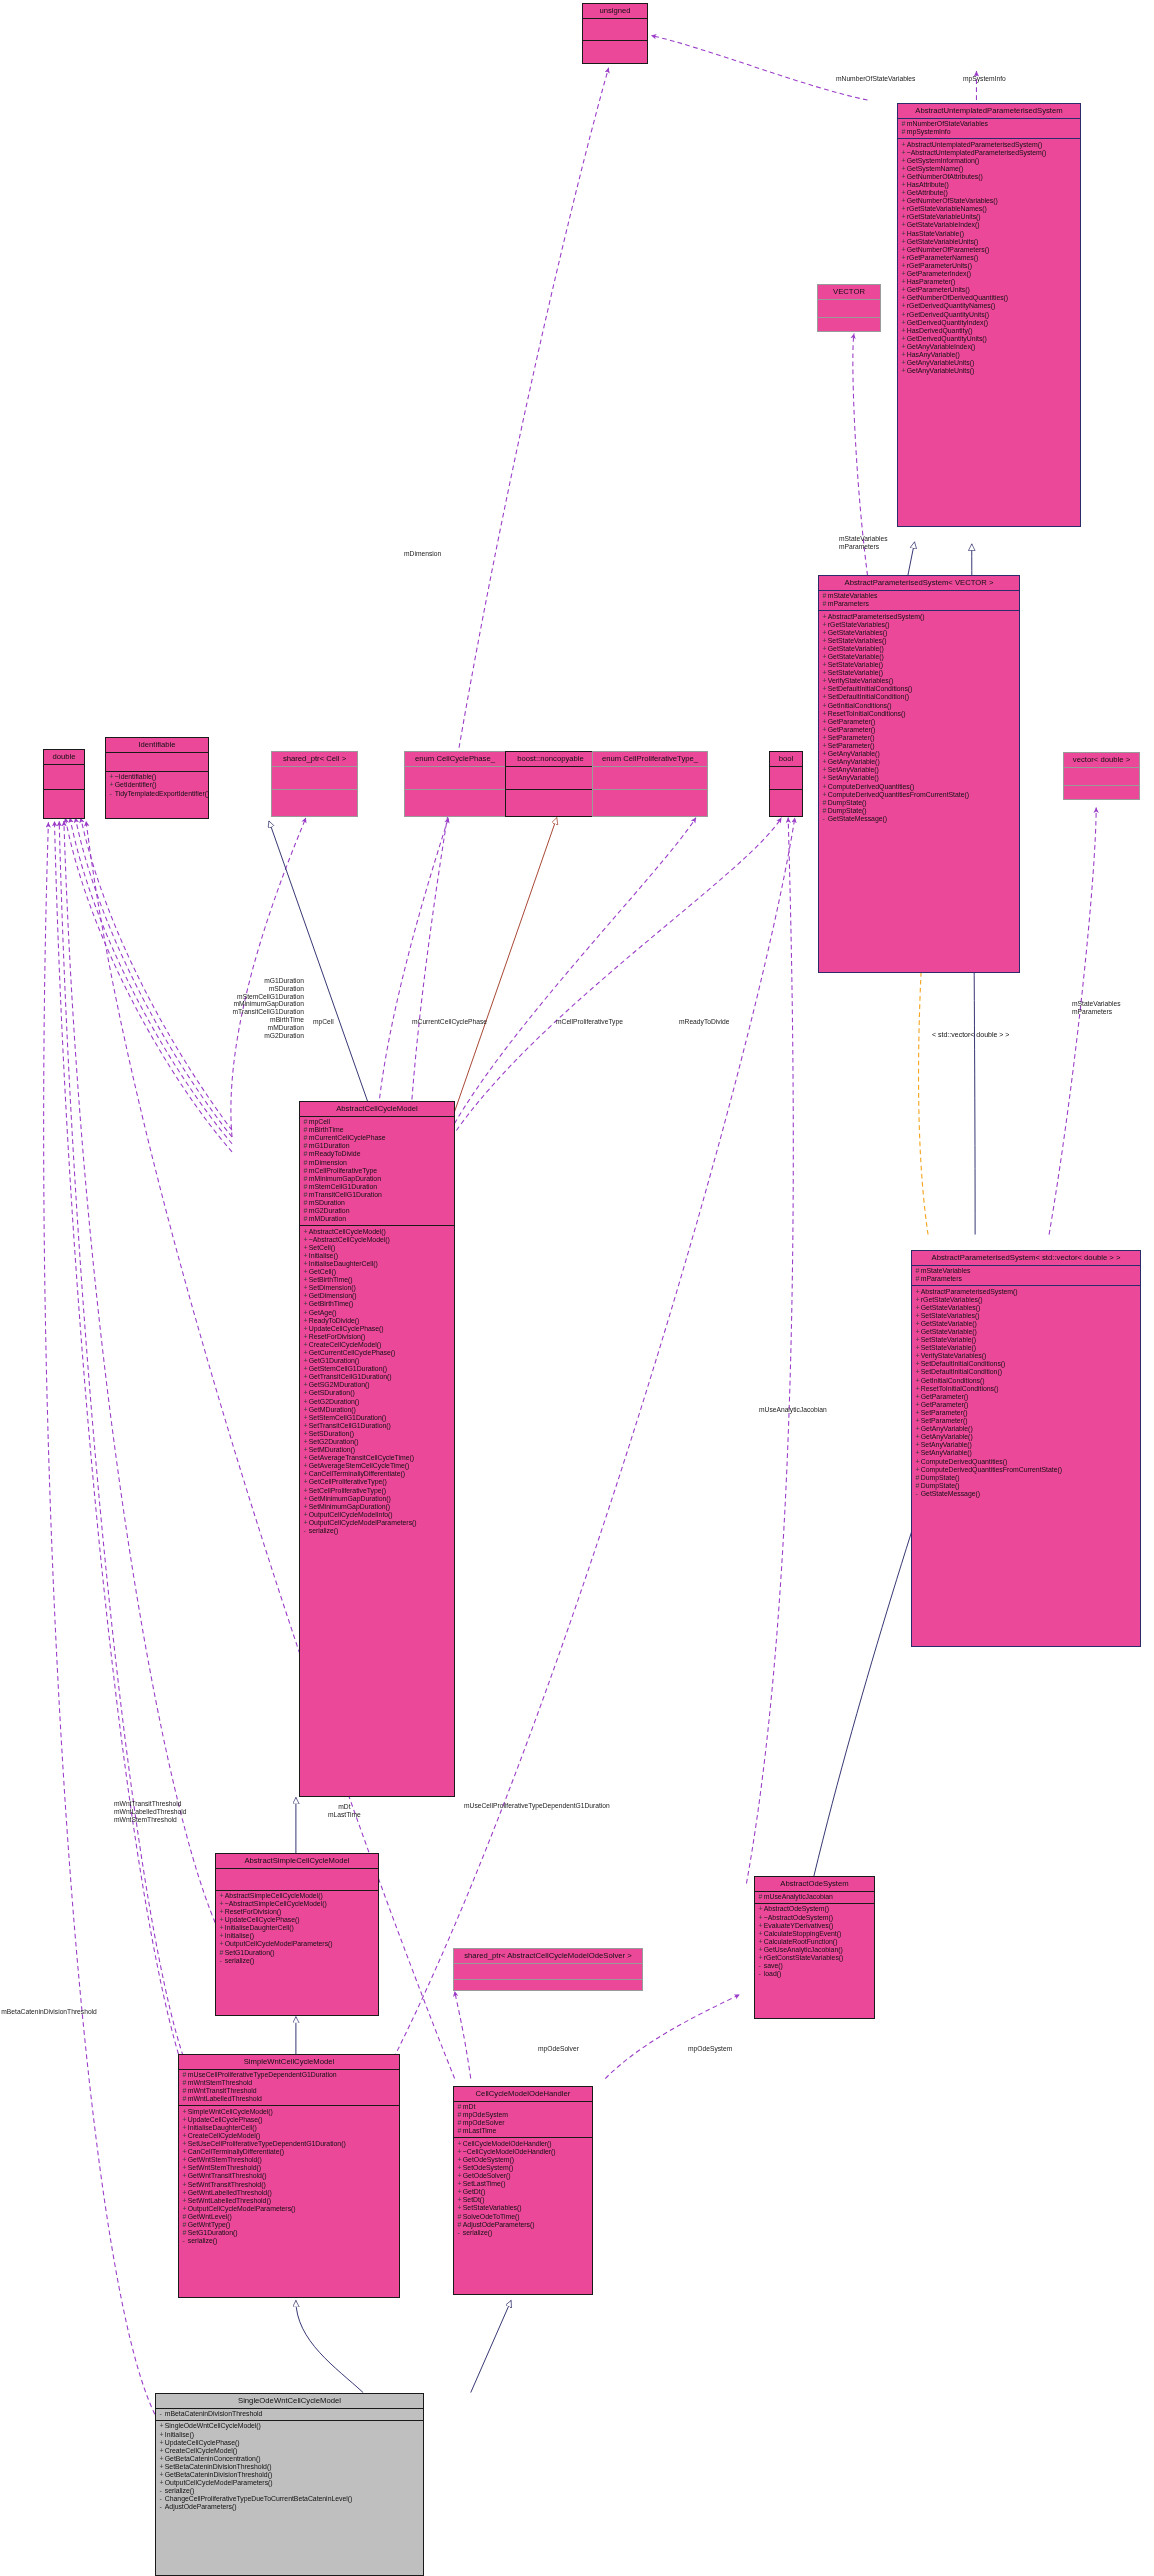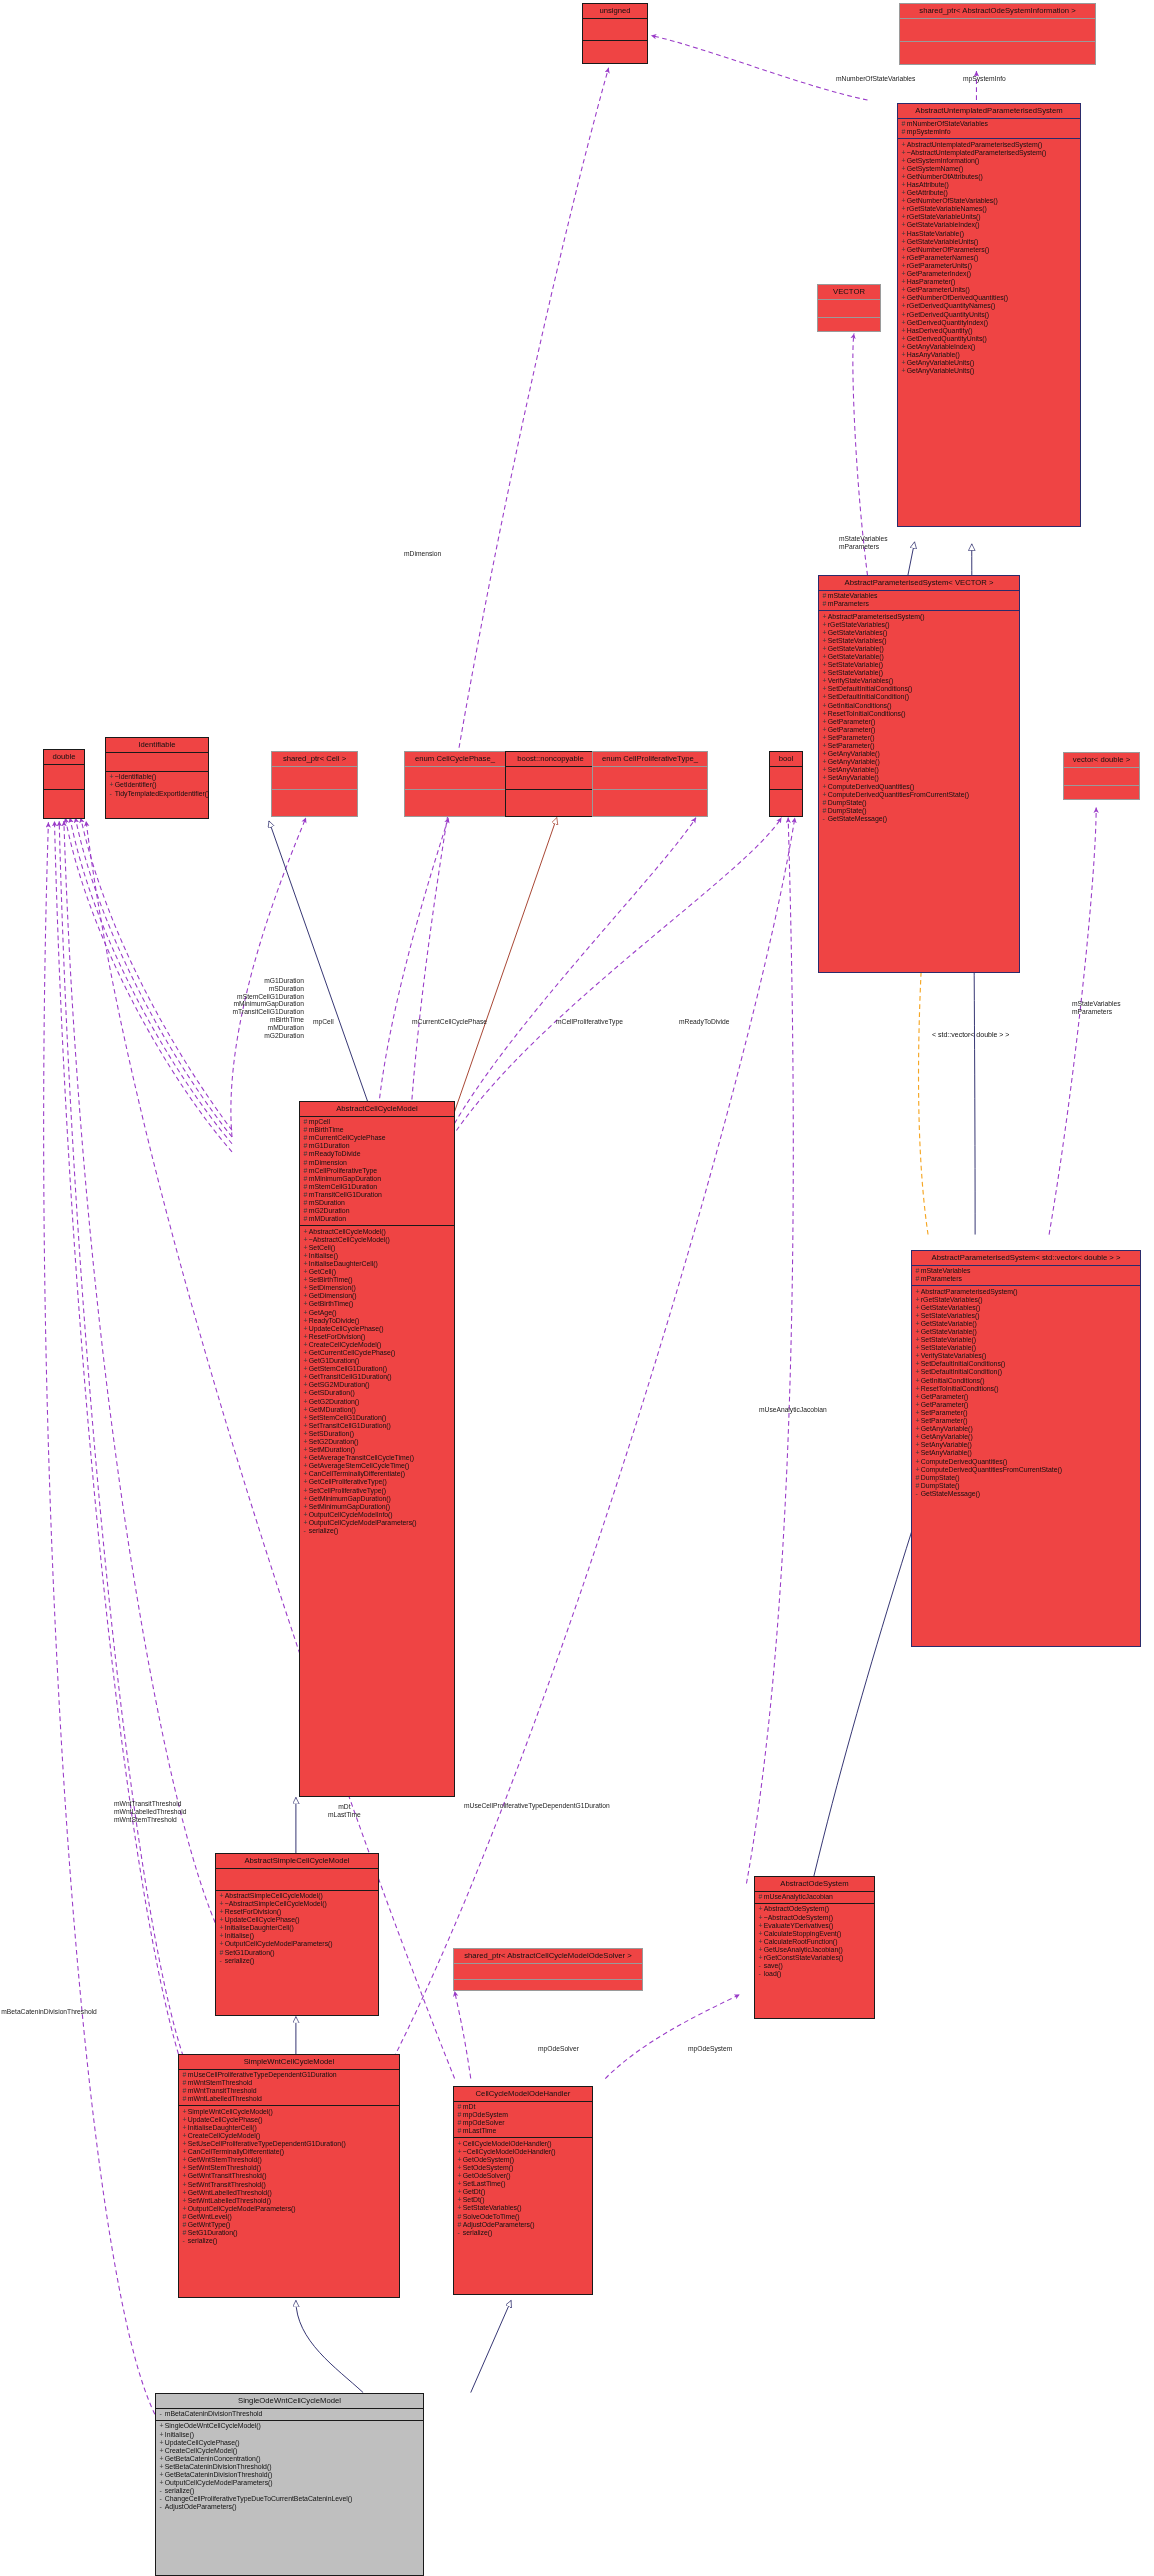--- a/index.html
+++ b/index.html
@@ -23,21 +23,21 @@
   svg#edges {
     position: absolute;
     left: 0; top: 0;
     width: 1154px;
     height: 2576px;
     pointer-events: none;
   }
   .uml-node {
     position: absolute;
     box-sizing: border-box;
-    background: #ef4444;
+    background: #ec4899;
     border: 0.7px solid #2b2b6b;
     z-index: 5;
   }
   .uml-node.thin-grey {
     border: 0.7px solid #9a9a9a;
   }
   .uml-node.black {
     border: 0.7px solid #1a1a1a;
   }
   .uml-node.filled {
@@ -185,27 +185,20 @@
   </svg>
 
   <div class="uml-node black" style="left:582px; top:3.4px; width:66px; height:61px;">
     <div class="uml-title">unsigned</div>
     <div class="uml-sep"></div>
     <div class="uml-section empty" style="height:18px;"></div>
     <div class="uml-sep"></div>
     <div class="uml-section empty" style="height:18px;"></div>
   </div>
 
-  <div class="uml-node thin-grey" style="left:899px; top:3.4px; width:197px; height:62px;">
-    <div class="uml-title">shared_ptr&lt; AbstractOdeSystemInformation &gt;</div>
-    <div class="uml-sep"></div>
-    <div class="uml-section empty" style="height:19px;"></div>
-    <div class="uml-sep"></div>
-    <div class="uml-section empty" style="height:19px;"></div>
-  </div>
 
   <div class="edge-label" style="left:836px; top:75px;">mNumberOfStateVariables</div>
   <div class="edge-label" style="left:963px; top:75px;">mpSystemInfo</div>
 
   <div class="uml-node" style="left:897px; top:103px; width:184px; height:424px;">
     <div class="uml-title">AbstractUntemplatedParameterisedSystem</div>
     <div class="uml-sep"></div>
     <div class="uml-section">
         <div class="row"><span class="vis">#</span><span>mNumberOfStateVariables</span></div>
         <div class="row"><span class="vis">#</span><span>mpSystemInfo</span></div>

